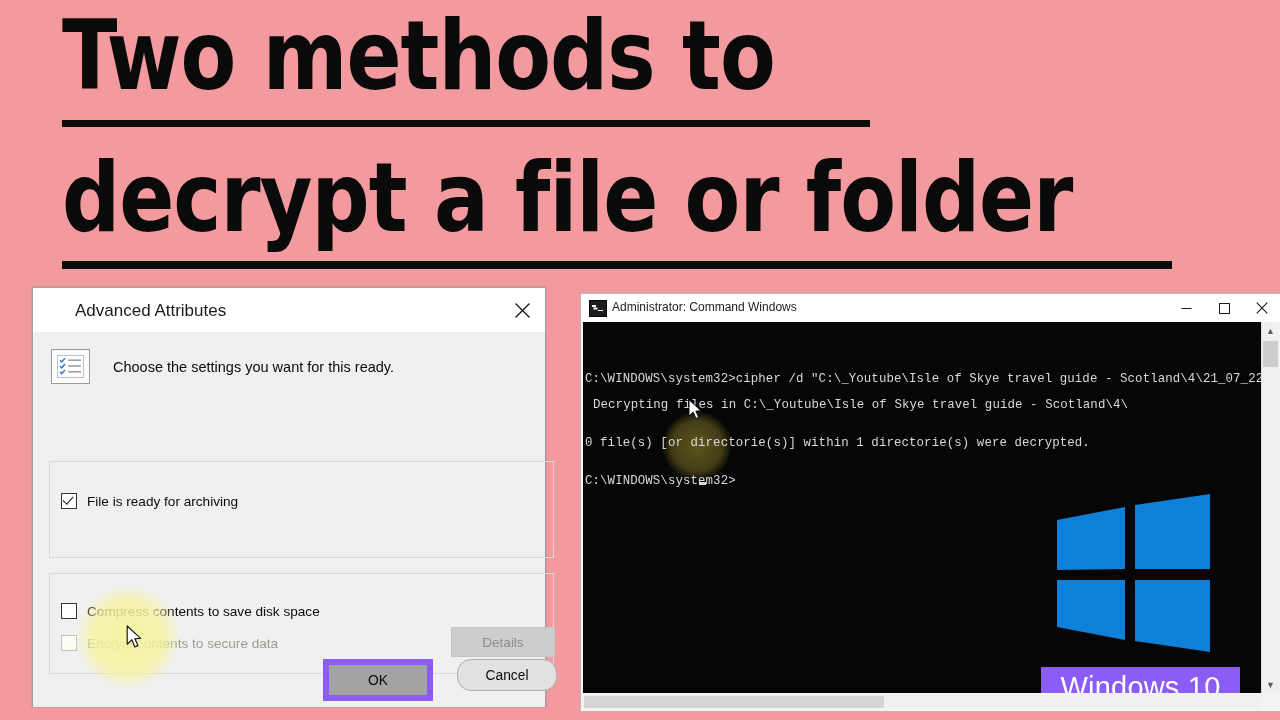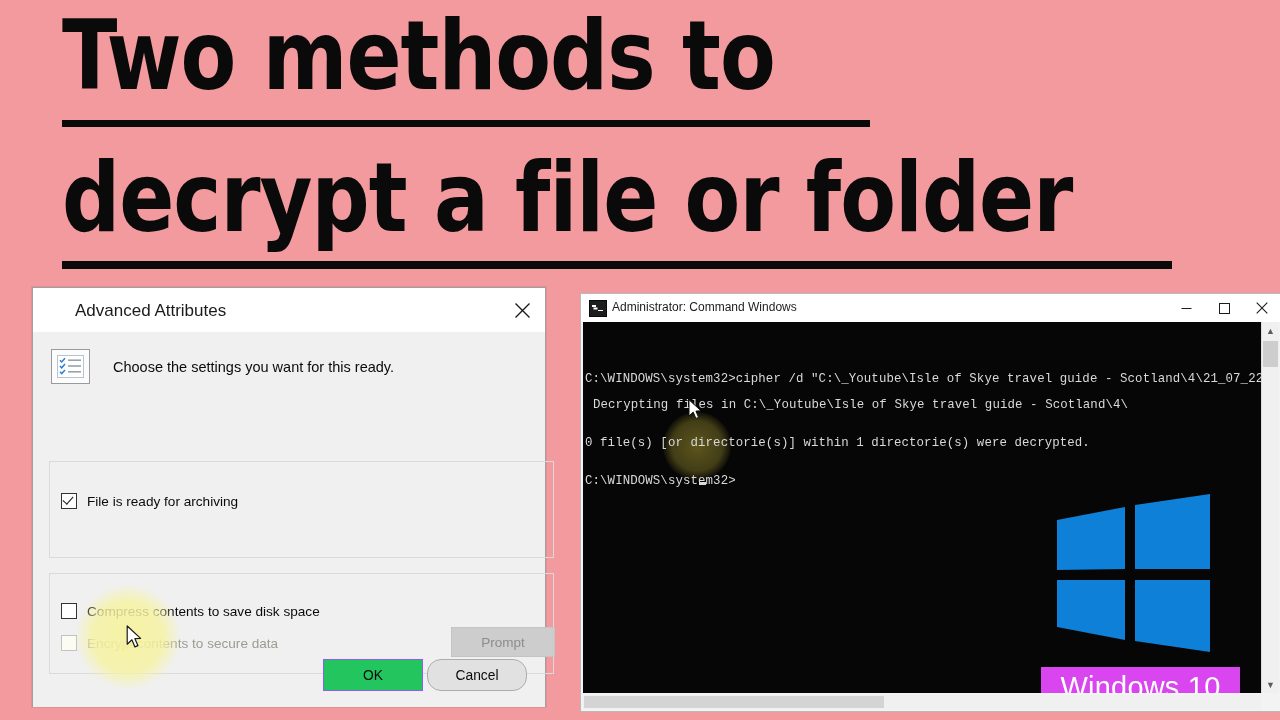--- a/index.html
+++ b/index.html
@@ -84,22 +84,22 @@
     font-size:13.5px;display:flex;align-items:center;justify-content:center;
   }
 
   #dialog-footer{position:absolute;left:0;right:0;bottom:0;height:60px;}
   .dlg-btn{
     position:absolute;top:12px;height:30px;width:98px;
     background:#e1e1e1;border:1px solid #adadad;
     font-size:13.8px;color:#0b0b0b;
     display:flex;align-items:center;justify-content:center;cursor:pointer;
   }
-  #btn-ok{left:290px;background:#22c55e;border:1px solid #8b5cf6;}
-  #btn-cancel{left:394px;border-radius:14px;}
+  #btn-ok{left:290px;background:#a3a3a3;border:6px solid #8b5cf6;}
+  #btn-cancel{left:424px;border-radius:14px;}
 
   
   #dialog-click-halo{
     position:absolute;left:76px;top:585px;width:104px;height:104px;border-radius:50%;
     background:radial-gradient(circle,rgba(246,243,160,.95) 0%,rgba(246,243,160,.80) 48%,rgba(246,243,160,0) 72%);
     pointer-events:none;
   }
   .cursor-arrow{position:absolute;pointer-events:none;}
   #dialog-cursor{left:126px;top:625px;}
   #console-cursor-pointer{left:688px;top:399px;}
@@ -149,21 +149,21 @@
   #console-click-halo{
     position:absolute;left:80px;top:90px;width:68px;height:68px;border-radius:50%;
     background:radial-gradient(circle,rgba(163,150,48,.55) 0%,rgba(150,138,44,.42) 52%,rgba(120,110,35,0) 74%);
     pointer-events:none;
   }
 
   
   #win-logo{position:absolute;left:1050px;top:464px;width:160px;height:160px;}
   #win-badge{
     position:absolute;left:1038px;top:638px;width:199px;height:40px;
-    background:#d946ef;display:flex;align-items:center;justify-content:center;
+    background:#8b5cf6;display:flex;align-items:center;justify-content:center;
   }
   #win-badge-label{
     color:#fff;font-size:29px;letter-spacing:.2px;white-space:nowrap;
   }
 
   
   #cmd-vscroll{
     position:absolute;right:2px;top:28px;width:17px;height:371px;background:#f0f0f0;
     border-left:1px solid #dcdcdc;
   }
@@ -239,21 +239,21 @@
     <div class="cb-row" id="row-compress">
       <span class="cb"></span>
       <span class="cb-label">Compress contents to save disk space</span>
     </div>
 
     <div class="cb-row" id="row-encrypt">
       <span class="cb disabled"></span>
       <span class="cb-label disabled">Encrypt contents to secure data</span>
     </div>
 
-    <div id="details-button">Prompt</div>
+    <div id="details-button">Details</div>
 
     <div id="dialog-footer">
       <div class="dlg-btn" id="btn-ok">OK</div>
       <div class="dlg-btn" id="btn-cancel">Cancel</div>
     </div>
 
   </div>
 </div>
 
 <div id="dialog-click-halo"></div>

